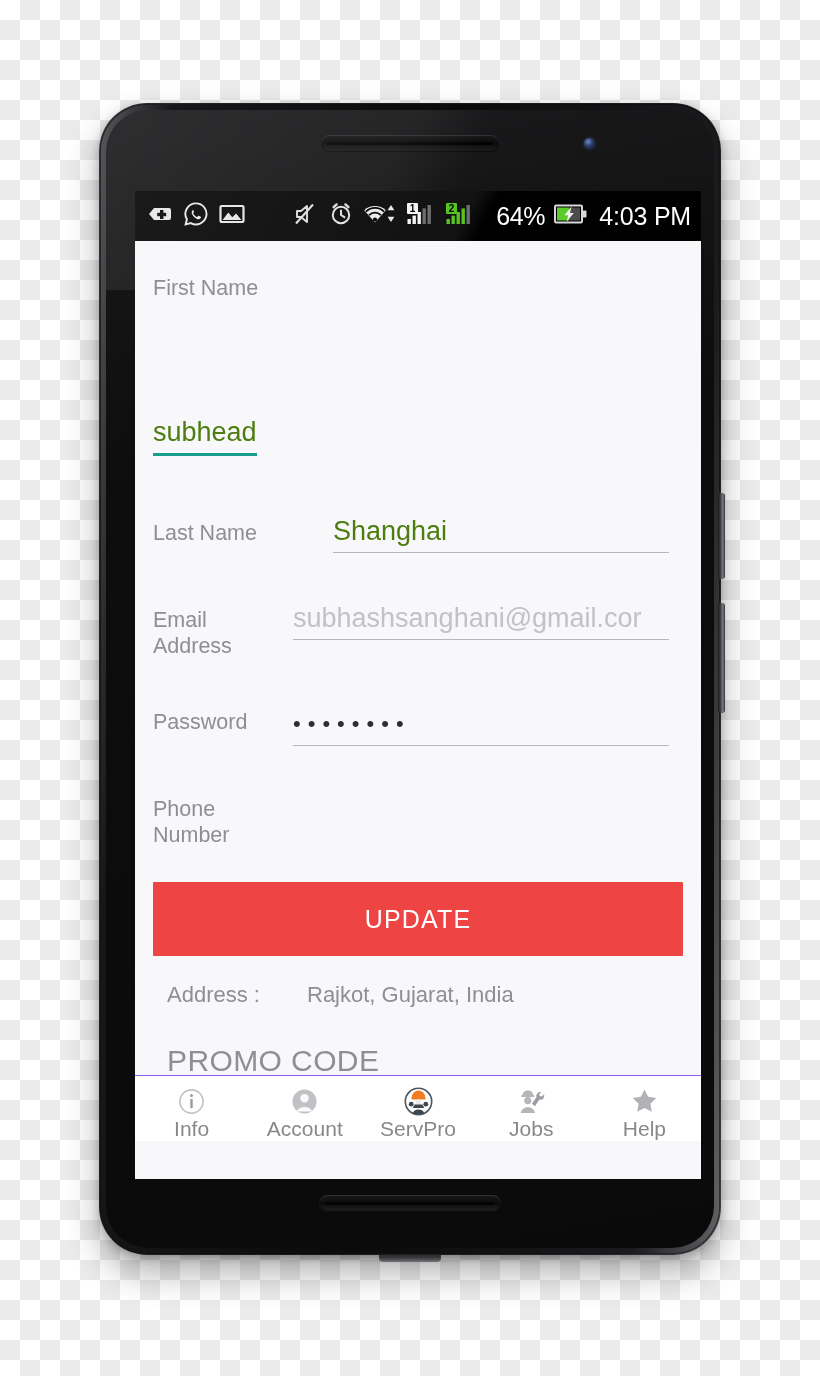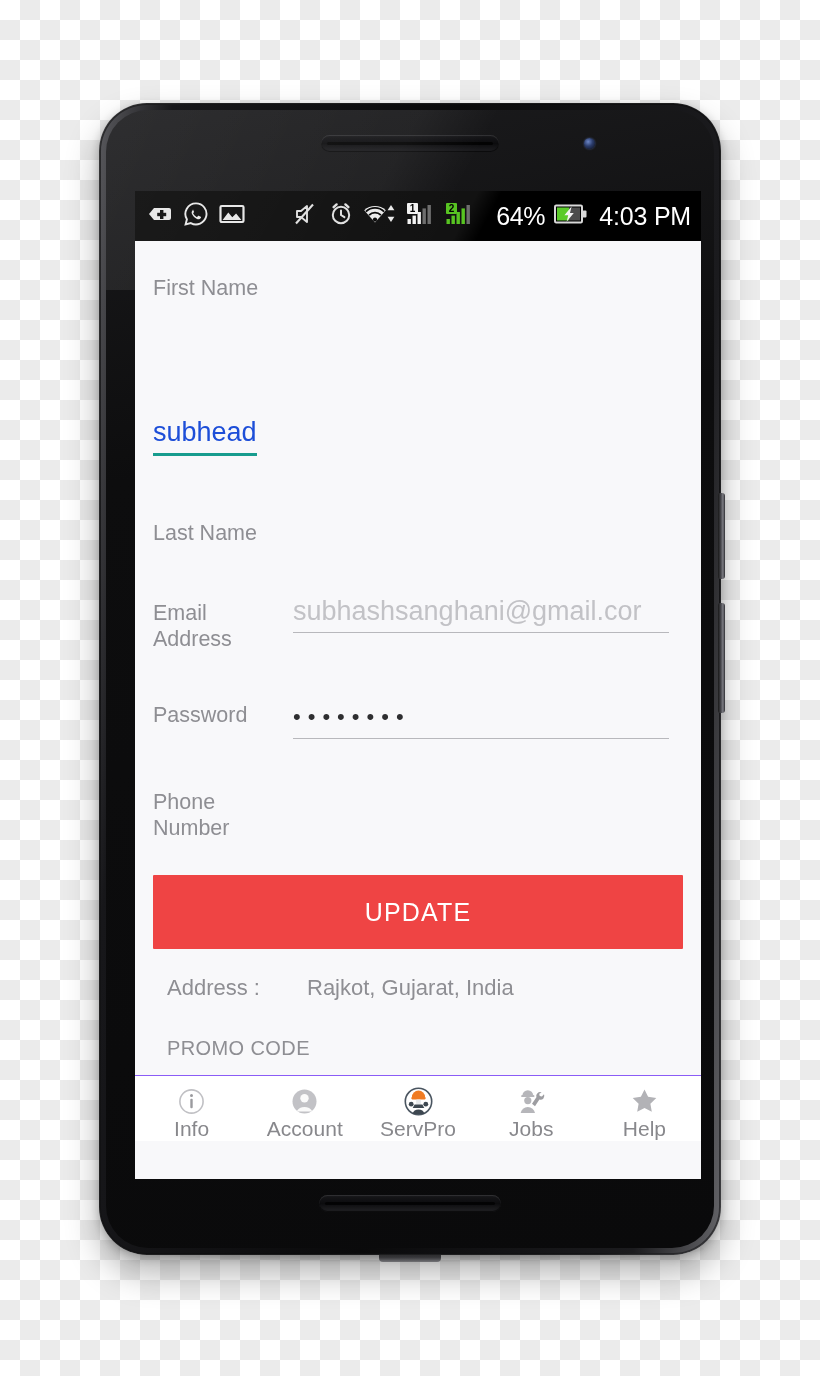--- a/index.html
+++ b/index.html
@@ -211,21 +211,21 @@
     font-family: "Liberation Sans", sans-serif;
   }
   .field-label.two-line { line-height: 26px; }
   .field-wrap {
     flex: 1;
     position: relative;
     padding-right: 14px;
   }
   .field-value {
     font-size: 27px;
-    color: #1d4ed8;
+    color: #4d7c0f;
     line-height: 34px;
     height: 38px;
     white-space: nowrap;
     overflow: hidden;
     font-family: "Liberation Sans", sans-serif;
   }
   .field-value.placeholder { color: #c2c2c6; }
   .field-value.pwd {
     letter-spacing: 7px;
     font-size: 22px;
@@ -283,21 +283,21 @@
   }
   #address-value {
     color: #8e8e93;
     font-size: 22px;
     font-family: "Liberation Sans", sans-serif;
   }
   #promo-code {
     margin-top: 36px;
     padding-left: 14px;
     color: #8e8e93;
-    font-size: 20px;
+    font-size: 30px;
     letter-spacing: 0.4px;
     font-family: "Liberation Sans", sans-serif;
   }
 
   
   #bottom-nav {
     position: absolute;
     left: 0;
     bottom: 0;
     width: 100%;
@@ -446,20 +446,24 @@
         <div class="form-row" id="row-first">
           <div class="field-label">First Name</div>
           <div class="field-wrap">
             <div class="field-value">subhead</div>
             <div class="underline focused"></div>
           </div>
         </div>
 
         <div class="form-row" id="row-last">
           <div class="field-label">Last Name</div>
+          <div class="field-wrap">
+            <div class="field-value">Shanghai</div>
+            <div class="underline"></div>
+          </div>
         </div>
 
         <div class="form-row" id="row-email">
           <div class="field-label two-line">
             <div>Email</div>
             <div>Address</div>
           </div>
           <div class="field-wrap">
             <div class="field-value placeholder">subhashsanghani@gmail.cor</div>
             <div class="underline"></div>

